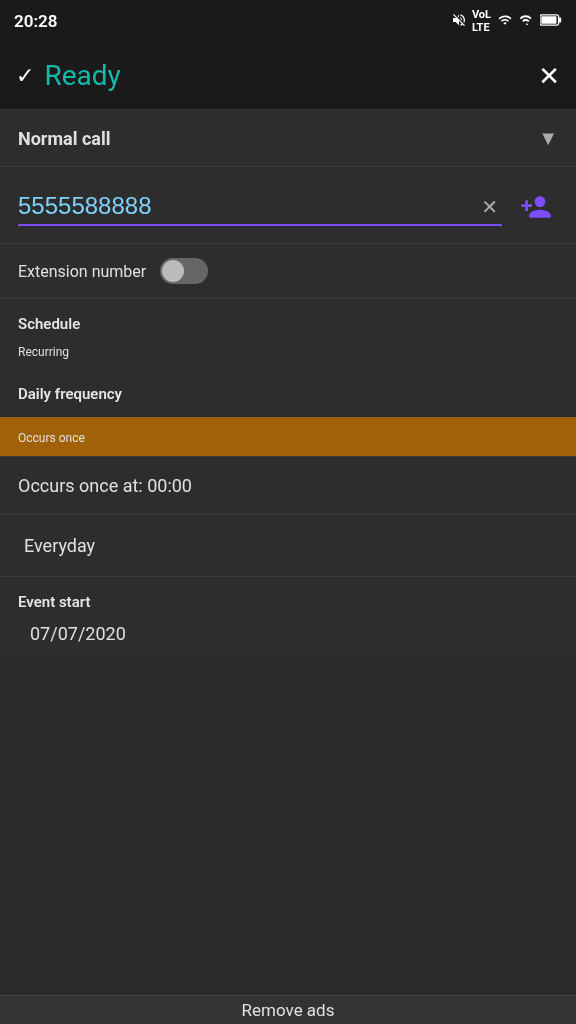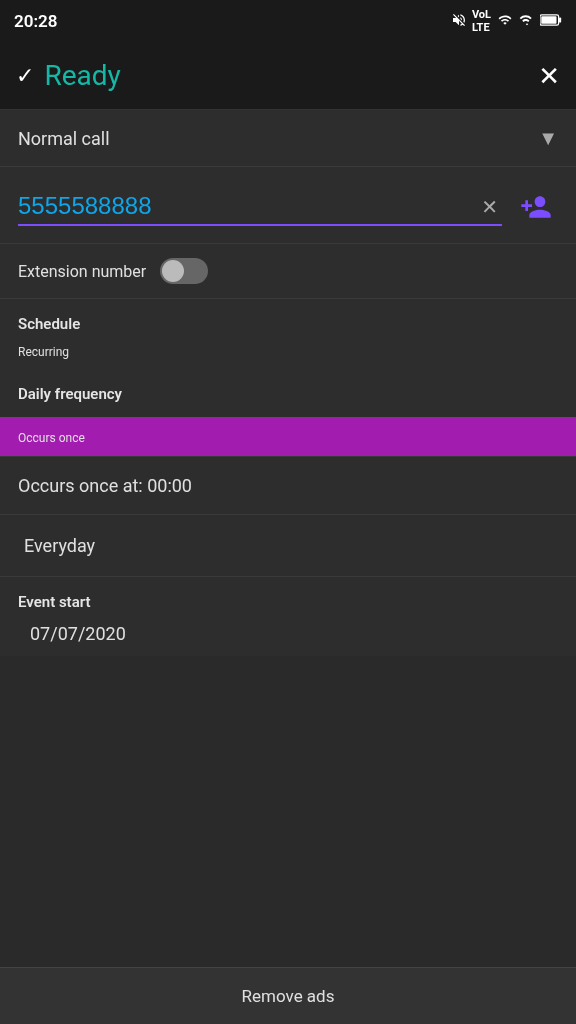--- a/index.html
+++ b/index.html
@@ -68,20 +68,21 @@
     }
 
     
     .call-type-section {
       background: #2d2d2d;
       padding: 16px 18px;
       display: flex;
       align-items: center;
       justify-content: space-between;
       border-bottom: 1px solid #3a3a3a;
+      font-weight: bold;
     }
     .call-type-label {
       font-size: 18px;
       color: #e0e0e0;
     }
     .dropdown-arrow {
       font-size: 20px;
       color: #aaaaaa;
     }
 
@@ -99,21 +100,21 @@
       position: relative;
       display: flex;
       align-items: center;
     }
     .phone-input {
       width: 100%;
       background: transparent;
       border: none;
       border-bottom: 2px solid #7c4dff;
       font-size: 24px;
-      color: #0ea5e9;
+      color: #7dd3fc;
       padding: 4px 36px 4px 0;
       outline: none;
       caret-color: #7c4dff;
     }
     .clear-input-btn {
       position: absolute;
       right: 4px;
       font-size: 20px;
       color: #aaaaaa;
       cursor: pointer;
@@ -185,21 +186,21 @@
     }
 
     
     .daily-frequency-section {
       background: #2d2d2d;
       padding: 12px 18px 8px 18px;
     }
 
     
     .occurs-once-section {
-      background: #a21caf;
+      background: #a16207;
       padding: 10px 18px 10px 18px;
       border-bottom: 1px solid #3a3a3a;
     }
 
     
     .occurs-once-at-section {
       background: #2d2d2d;
       padding: 18px 18px;
       border-bottom: 1px solid #3a3a3a;
     }
@@ -231,21 +232,21 @@
       margin-left: 12px;
     }
 
     
     .remove-ads-bar {
       position: fixed;
       bottom: 0;
       width: 576px;
       background: #333333;
       text-align: center;
-      padding: 18px;
+      padding: 4px;
       border-top: 1px solid #444;
     }
     .remove-ads-label {
       font-size: 17px;
       color: #e0e0e0;
     }
 
     
     .bottom-spacer { height: 64px; }
   </style>

